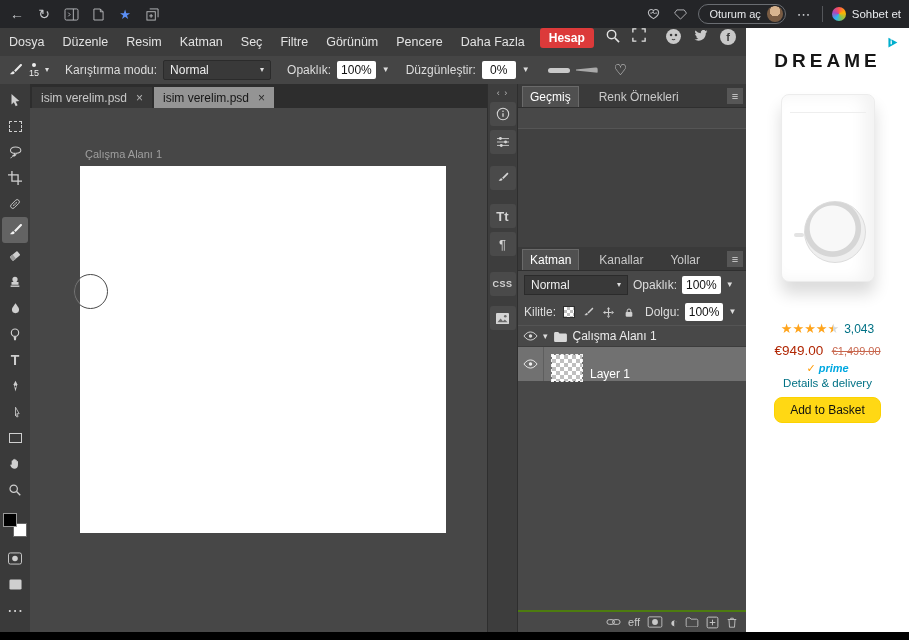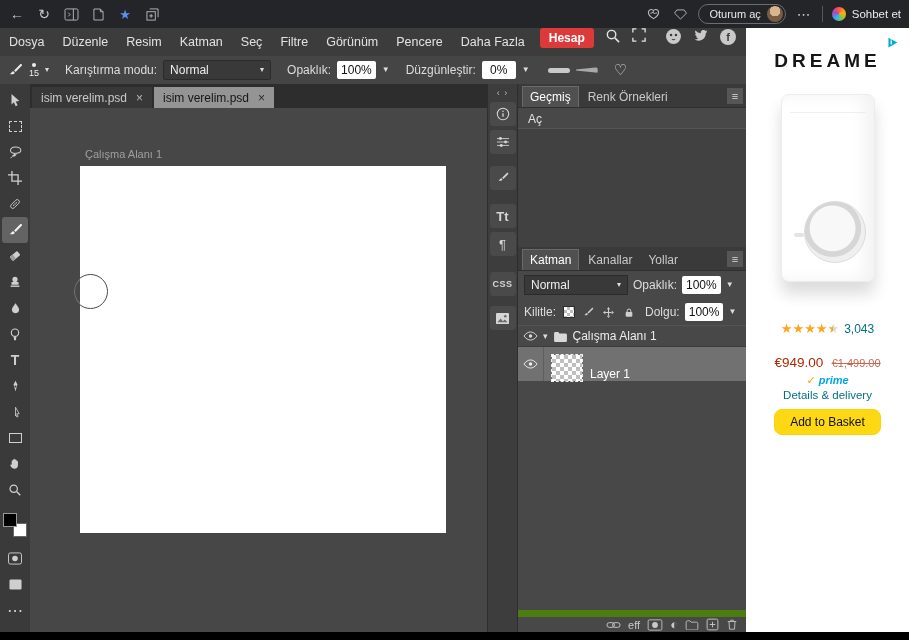--- a/index.html
+++ b/index.html
@@ -66,53 +66,53 @@
 .collapse{color:#bbb;font-size:9px;letter-spacing:1px;margin:4px 0 2px}
 .midbtn{width:26px;height:24px;background:#4a4a4a;border-radius:3px;color:#d5d5d5;display:flex;align-items:center;justify-content:center;font-size:11px;flex:0 0 24px}
 .mt2{margin-top:2px}.mt4{margin-top:4px}.mt10{margin-top:10px}.mt12{margin-top:12px}.mt14{margin-top:14px}.mt16{margin-top:16px}
 .csslabel{font-size:9px;font-weight:bold;letter-spacing:.5px}
 .ttlabel{font-size:13px;font-weight:bold}
 
 
 .rp{position:absolute;left:517px;top:84px;width:229px;bottom:8px;background:#484848;font-size:12px;color:#ddd;border-left:1px solid #2e2e2e}
 .hist{position:absolute;left:0;right:0;top:0;height:163px}
 .lay{position:absolute;left:0;right:0;top:163px;bottom:0}
-.phead{height:24px;background:#3a3a3a;display:flex;align-items:flex-end;gap:2px;padding-left:4px;position:relative;border-bottom:1px solid #2f2f2f}
+.phead{height:24px;background:#3a3a3a;display:flex;align-items:flex-end;gap:13px;padding-left:4px;position:relative;border-bottom:1px solid #2f2f2f}
 .ptab{padding:3px 7px;font-size:12px;color:#c9c9c9;white-space:nowrap}
 .ptab.on{background:#505050;border:1px solid #6a6a6a;border-bottom:none;color:#fff}
 .pmenu{position:absolute;right:3px;top:4px;width:16px;height:16px;background:#565656;color:#ddd;display:flex;align-items:center;justify-content:center;font-size:11px}
 .hitem{padding:4px 10px;color:#e2e2e2}
 .hlist{position:absolute;left:0;right:0;top:44px;bottom:0;background:#414141;border-top:1px solid #555}
 .lrow{display:flex;align-items:center;gap:5px;padding:4px 6px}
 .lsel{width:104px;height:20px;background:#393939;border:1px solid #2b2b2b;display:flex;align-items:center;justify-content:space-between;padding:0 6px;color:#eee}
 .lockico{width:15px;height:15px;display:flex;align-items:center;justify-content:center}
 .minichecker{width:12px;height:12px;background-image:linear-gradient(45deg,#bfbfbf 25%,transparent 25%,transparent 75%,#bfbfbf 75%),linear-gradient(45deg,#bfbfbf 25%,#fff 25%,#fff 75%,#bfbfbf 75%);background-size:6px 6px;background-position:0 0,3px 3px;border:1px solid #2e2e2e}
 .grow{height:22px;display:flex;align-items:center;gap:5px;padding:0 5px;border-top:1px solid #545454;border-bottom:1px solid #3c3c3c;color:#ececec}
 .lrow2{height:34px;display:flex;align-items:flex-end;background:#717171;color:#fff}
 .eyecell{width:26px;align-self:stretch;display:flex;align-items:center;justify-content:center;border-right:1px solid #5e5e5e;flex:0 0 26px}
 .thumb{width:30px;height:26px;margin:0 8px;outline:1px dashed #f2f2f2;background-image:linear-gradient(45deg,#bfbfbf 25%,transparent 25%,transparent 75%,#bfbfbf 75%),linear-gradient(45deg,#bfbfbf 25%,#fff 25%,#fff 75%,#bfbfbf 75%);background-size:8px 8px;background-position:0 0,4px 4px;flex:0 0 30px}
-.lfoot{position:absolute;left:0;right:0;bottom:0;height:22px;display:flex;align-items:center;justify-content:flex-end;gap:7px;padding:0 8px;color:#c9c9c9;border-top:7px solid #4d7c0f;font-size:11px}
+.lfoot{position:absolute;left:0;right:0;bottom:0;height:22px;display:flex;align-items:center;justify-content:flex-end;gap:7px;padding:0 8px;color:#c9c9c9;border-top:2px solid #4d7c0f;font-size:11px}
 .tri{font-size:9px;color:#ddd}
 
 
 .pagebg{position:absolute;left:746px;top:28px;width:163px;bottom:8px;background:#fff}
 .adinfo{position:absolute;right:10px;top:8px}
 .ad{position:absolute;left:13px;top:22px;width:137px;text-align:center;color:#0f1111}
 .brand{font-size:19px;font-weight:700;letter-spacing:4px;color:#161616}
 .figure{position:relative;height:232px;margin:12px 0 4px}
 .station{position:absolute;left:50%;top:10px;transform:translateX(-50%);width:94px;height:188px;background:#fff;border:1px solid #ececec;border-radius:8px;box-shadow:0 12px 16px rgba(0,0,0,.14),inset -10px 0 16px rgba(0,0,0,.05)}
 .stationtop{position:absolute;left:8px;top:10px;right:8px;height:8px;border-bottom:1px solid #eee}
 .door{position:absolute;right:8px;bottom:18px;width:62px;height:62px;border-radius:50%;background:radial-gradient(circle at 46% 44%,#f8f8f8 0 48%,#d6d6d6 50% 60%,#efefef 62% 100%);border:1px solid #dcdcdc}
 .doordot{position:absolute;left:12px;bottom:44px;width:10px;height:4px;border-radius:2px;background:#e3e3e3}
 .adtitle{font-size:12.5px;line-height:1.3;color:#0f1111}
 .ratingrow{margin-top:5px;display:flex;align-items:center;justify-content:center}
 .star{color:#ffa41c;font-size:13px}
 .star.off{background:linear-gradient(90deg,#ffa41c 50%,#d5d9d9 50%);-webkit-background-clip:text;background-clip:text;color:transparent}
 .count{color:#007185;font-size:12px;margin-left:5px}
-.pricerow{margin-top:17px}
+.pricerow{margin-top:5px}
 .price{color:#b12704;font-size:13.5px}
 .oldprice{color:#b12704;font-size:11px;text-decoration:line-through;margin-left:4px;opacity:.7}
 .primerow{margin-top:3px;font-size:11px}
 .primecheck{color:#f90;font-weight:700}
 .prime{color:#00a8e1;font-weight:700;font-style:italic}
 .delivery{color:#007185;font-size:11.5px;margin-top:2px}
 .cta{margin-top:8px;display:inline-block;background:#ffd814;border:1px solid #fcd200;border-radius:8px;padding:5px 15px;font-size:12px;color:#0f1111}
 
 .bottombar{position:absolute;left:0;right:0;bottom:0;height:8px;background:#000}
 svg{display:block}
@@ -399,21 +399,20 @@
   </div>
 
   <div class="rp">
 
     <div class="hist">
       <div class="phead">
         <span class="ptab on">Geçmiş</span>
         <span class="ptab">Renk Örnekleri</span>
         <span class="pmenu">≡</span>
       </div>
-      <div class="hitem">Aç</div>
       <div class="hlist"></div>
     </div>
 
     <div class="lay">
       <div class="phead">
         <span class="ptab on">Katman</span>
         <span class="ptab">Kanallar</span>
         <span class="ptab">Yollar</span>
         <span class="pmenu">≡</span>
       </div>

